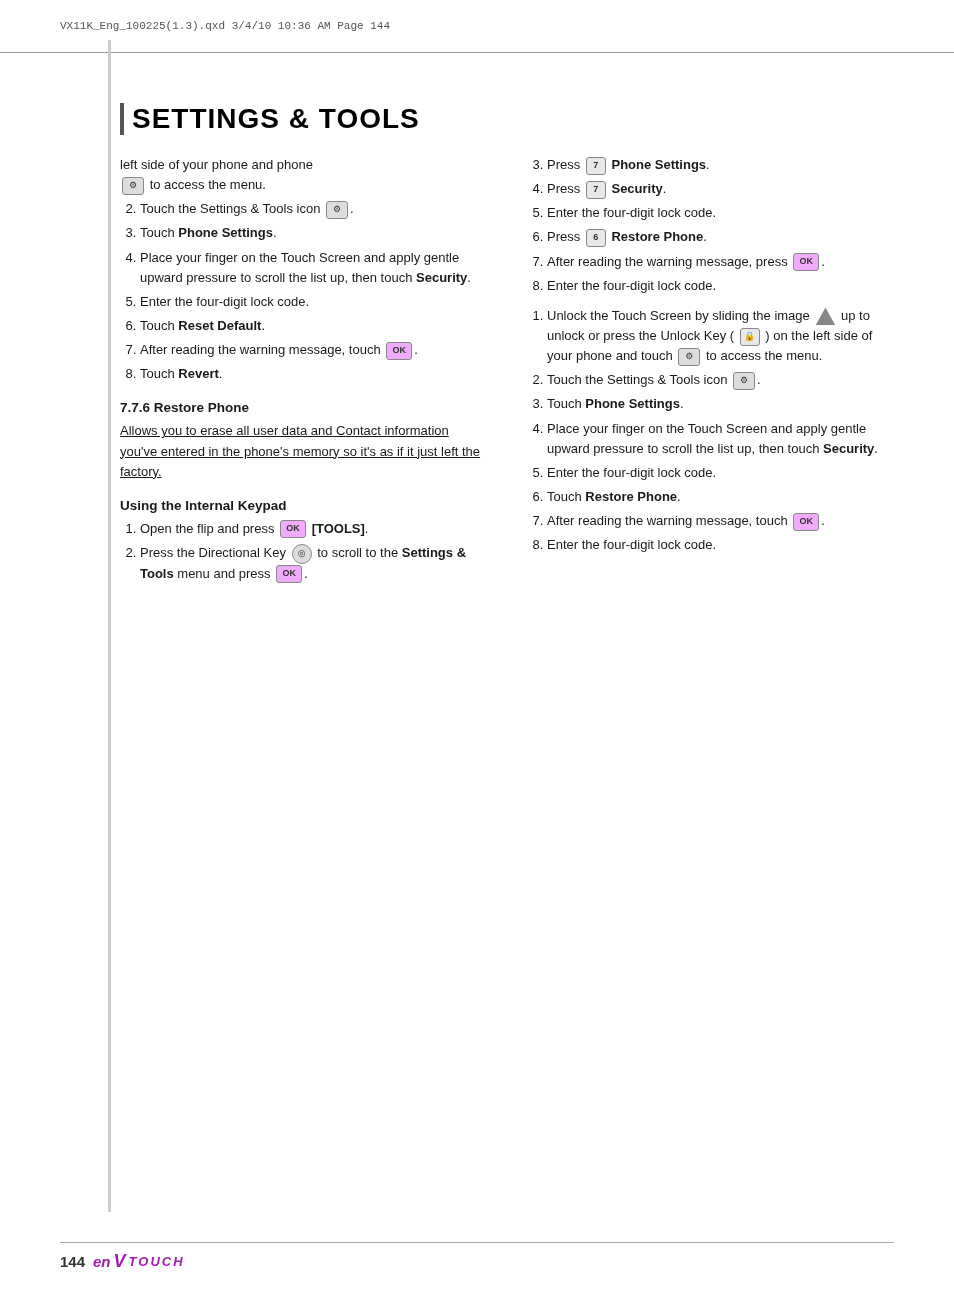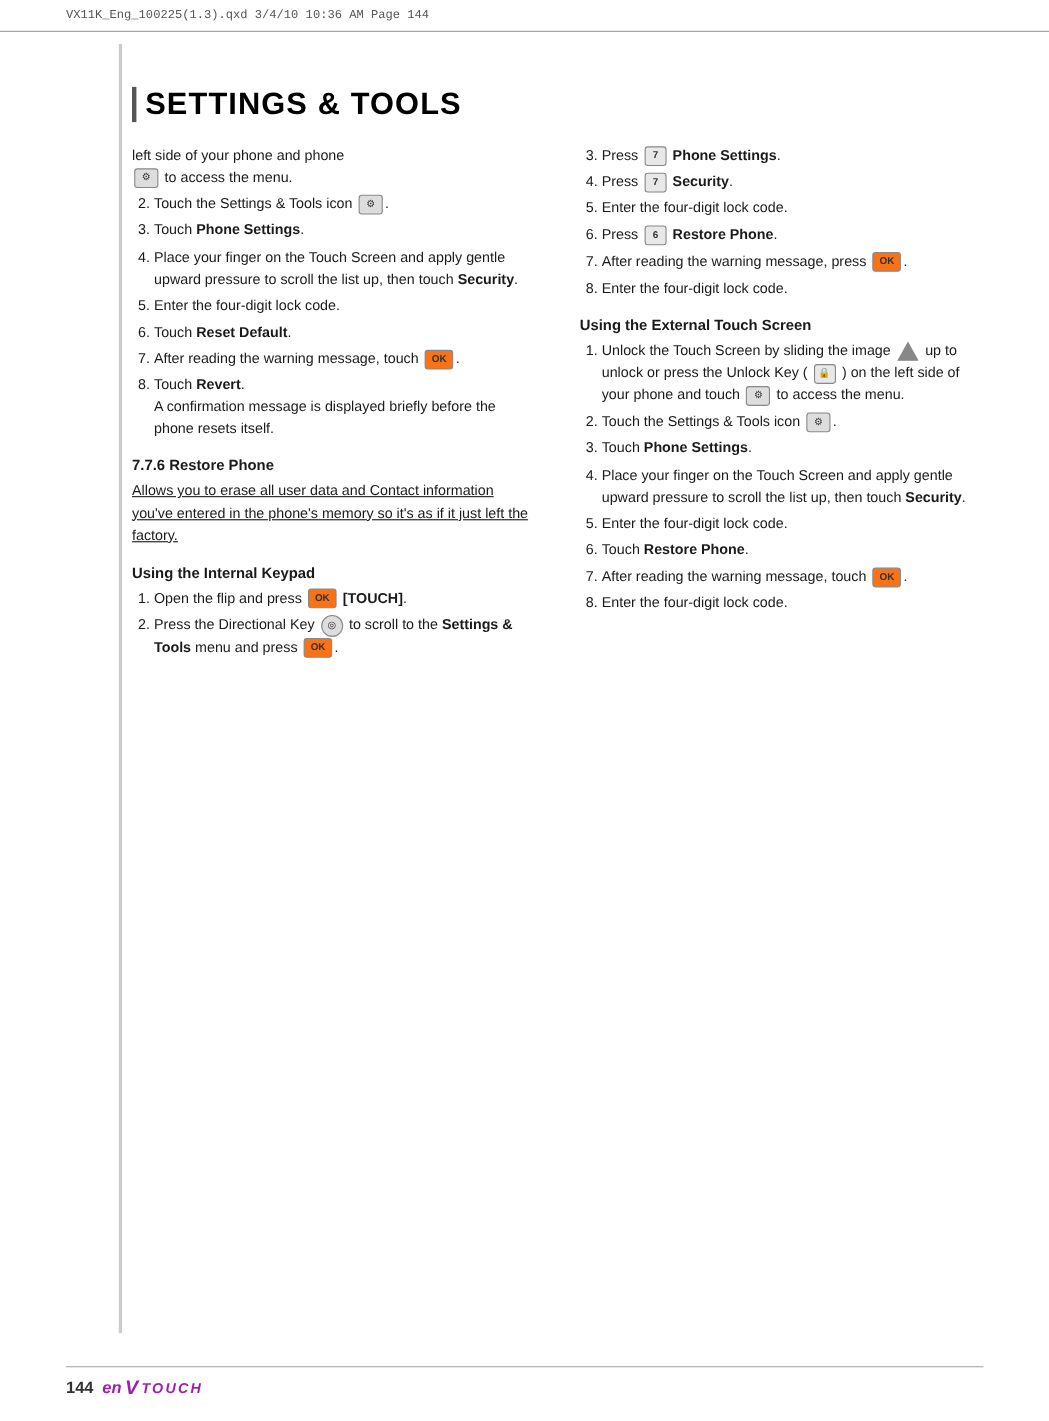--- a/index.html
+++ b/index.html
@@ -10,21 +10,21 @@
       font-family: Arial, Helvetica, sans-serif;
       font-size: 13.5px;
       color: #1a1a1a;
       position: relative;
     }
 
     
     .page-header {
       width: 100%;
       border-bottom: 1px solid #999;
-      padding: 8px 60px;
+      padding: 20px 60px;
       font-size: 11px;
       color: #555;
       font-family: 'Courier New', monospace;
     }
 
     
     .margin-bar {
       position: absolute;
       left: 108px;
       top: 40px;
@@ -95,21 +95,21 @@
     .icon-ok {
       display: inline-flex;
       align-items: center;
       justify-content: center;
       border: 1px solid #888;
       border-radius: 3px;
       width: 26px;
       height: 18px;
       font-size: 9px;
       font-weight: bold;
-      background: #f97316;
+      background: #f0abfc;
       vertical-align: middle;
       margin: 0 2px;
       color: #333;
     }
 
     .icon-settings {
       display: inline-flex;
       align-items: center;
       justify-content: center;
       border: 1px solid #888;
@@ -262,36 +262,33 @@
         </li>
         <li>
           Touch <span class="bold">Reset Default</span>.
         </li>
         <li>
           After reading the warning message, touch
           <span class="icon-ok">OK</span>.
         </li>
         <li>
           Touch <span class="bold">Revert</span>.
-          <div class="sub-note">
-            A confirmation message is displayed briefly before the phone resets itself.
-          </div>
         </li>
       </ol>
 
       <div class="section-heading">7.7.6 Restore Phone</div>
       <div class="section-intro">Allows you to erase all user data and Contact information you've entered in the phone's memory so it's as if it just left the factory.</div>
 
       <div class="section-heading">Using the Internal Keypad</div>
 
       <ol start="1">
         <li>
           Open the flip and press
           <span class="icon-ok">OK</span>
-          <span class="bold">[TOUCH]</span>.
+          <span class="bold">[TOOLS]</span>.
         </li>
         <li>
           Press the Directional Key
           <span class="icon-directional">◎</span>
           to scroll to the <span class="bold">Settings &amp; Tools</span> menu and press
           <span class="icon-ok">OK</span>.
         </li>
       </ol>
 
     </div>
@@ -319,21 +316,20 @@
         </li>
         <li>
           After reading the warning message, press
           <span class="icon-ok">OK</span>.
         </li>
         <li>
           Enter the four-digit lock code.
         </li>
       </ol>
 
-      <div class="section-heading">Using the External Touch Screen</div>
 
       <ol start="1">
         <li>
           Unlock the Touch Screen by sliding the image
           <span style="display:inline-flex;align-items:center;justify-content:center;width:20px;height:18px;background:#888;clip-path:polygon(50% 0%, 100% 100%, 0% 100%);vertical-align:middle;margin:0 2px;">&nbsp;</span>
           up to unlock or press the Unlock Key (
           <span class="icon-unlock-key" style="display:inline-flex;align-items:center;justify-content:center;border:1px solid #888;border-radius:3px;width:20px;height:18px;font-size:9px;background:#e8e8e8;vertical-align:middle;margin:0 2px;color:#333;">🔒</span>
           ) on the left side of your phone and touch
           <span class="icon-settings">⚙</span>
           to access the menu.

